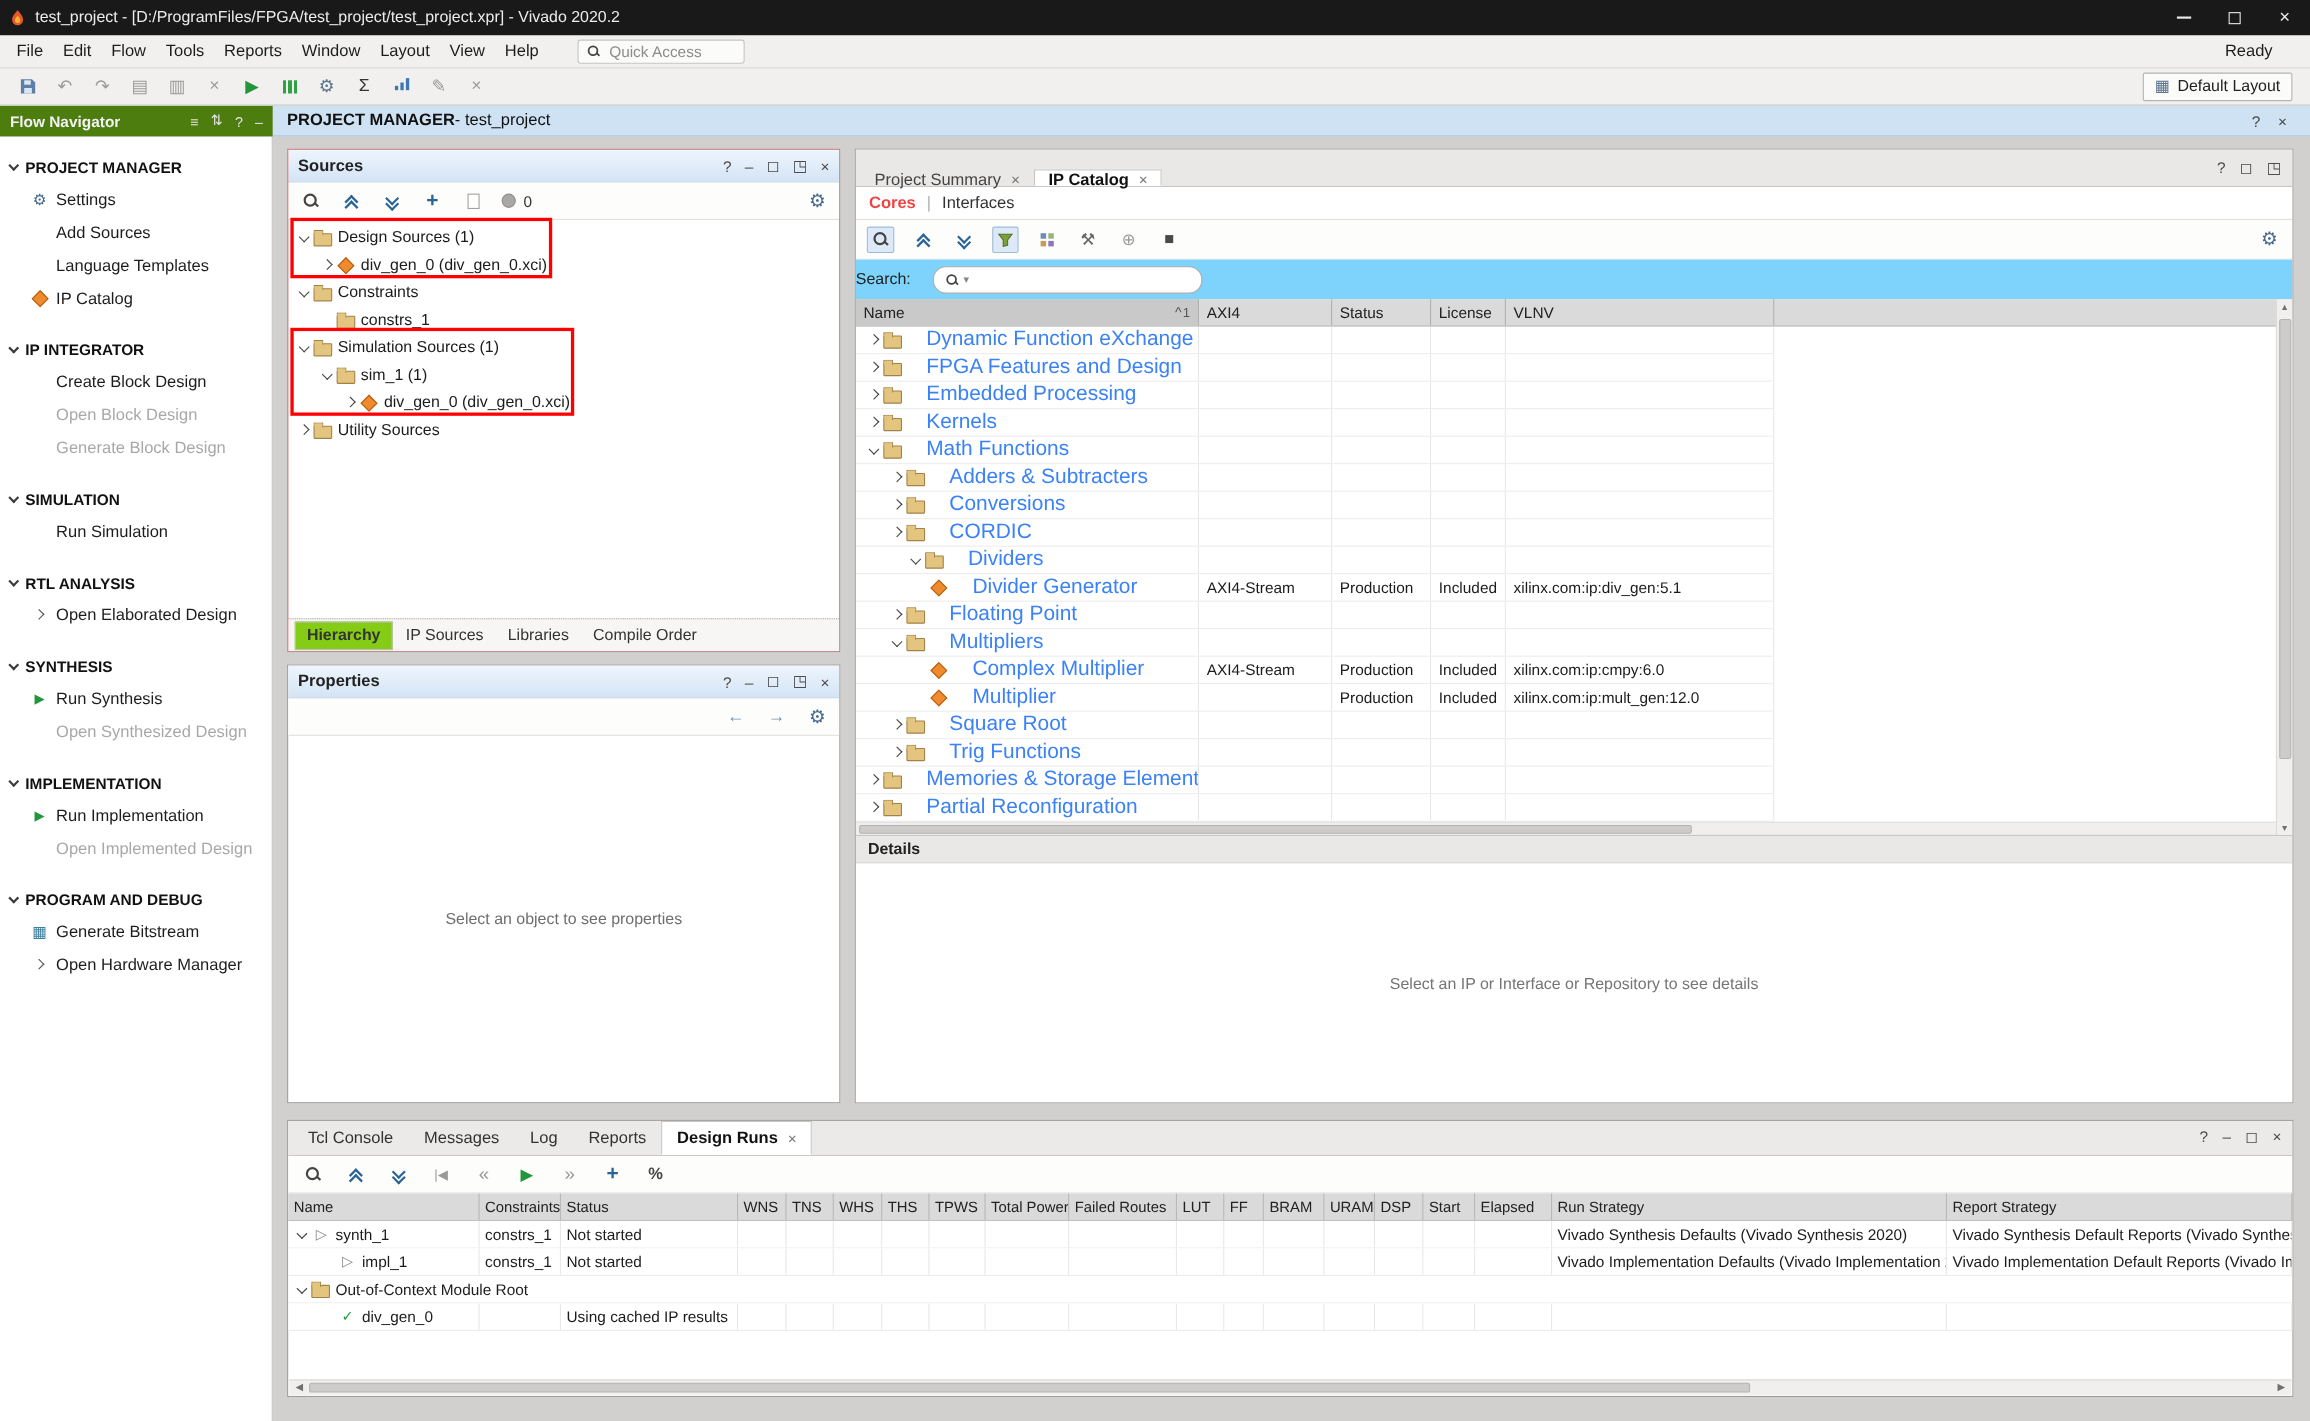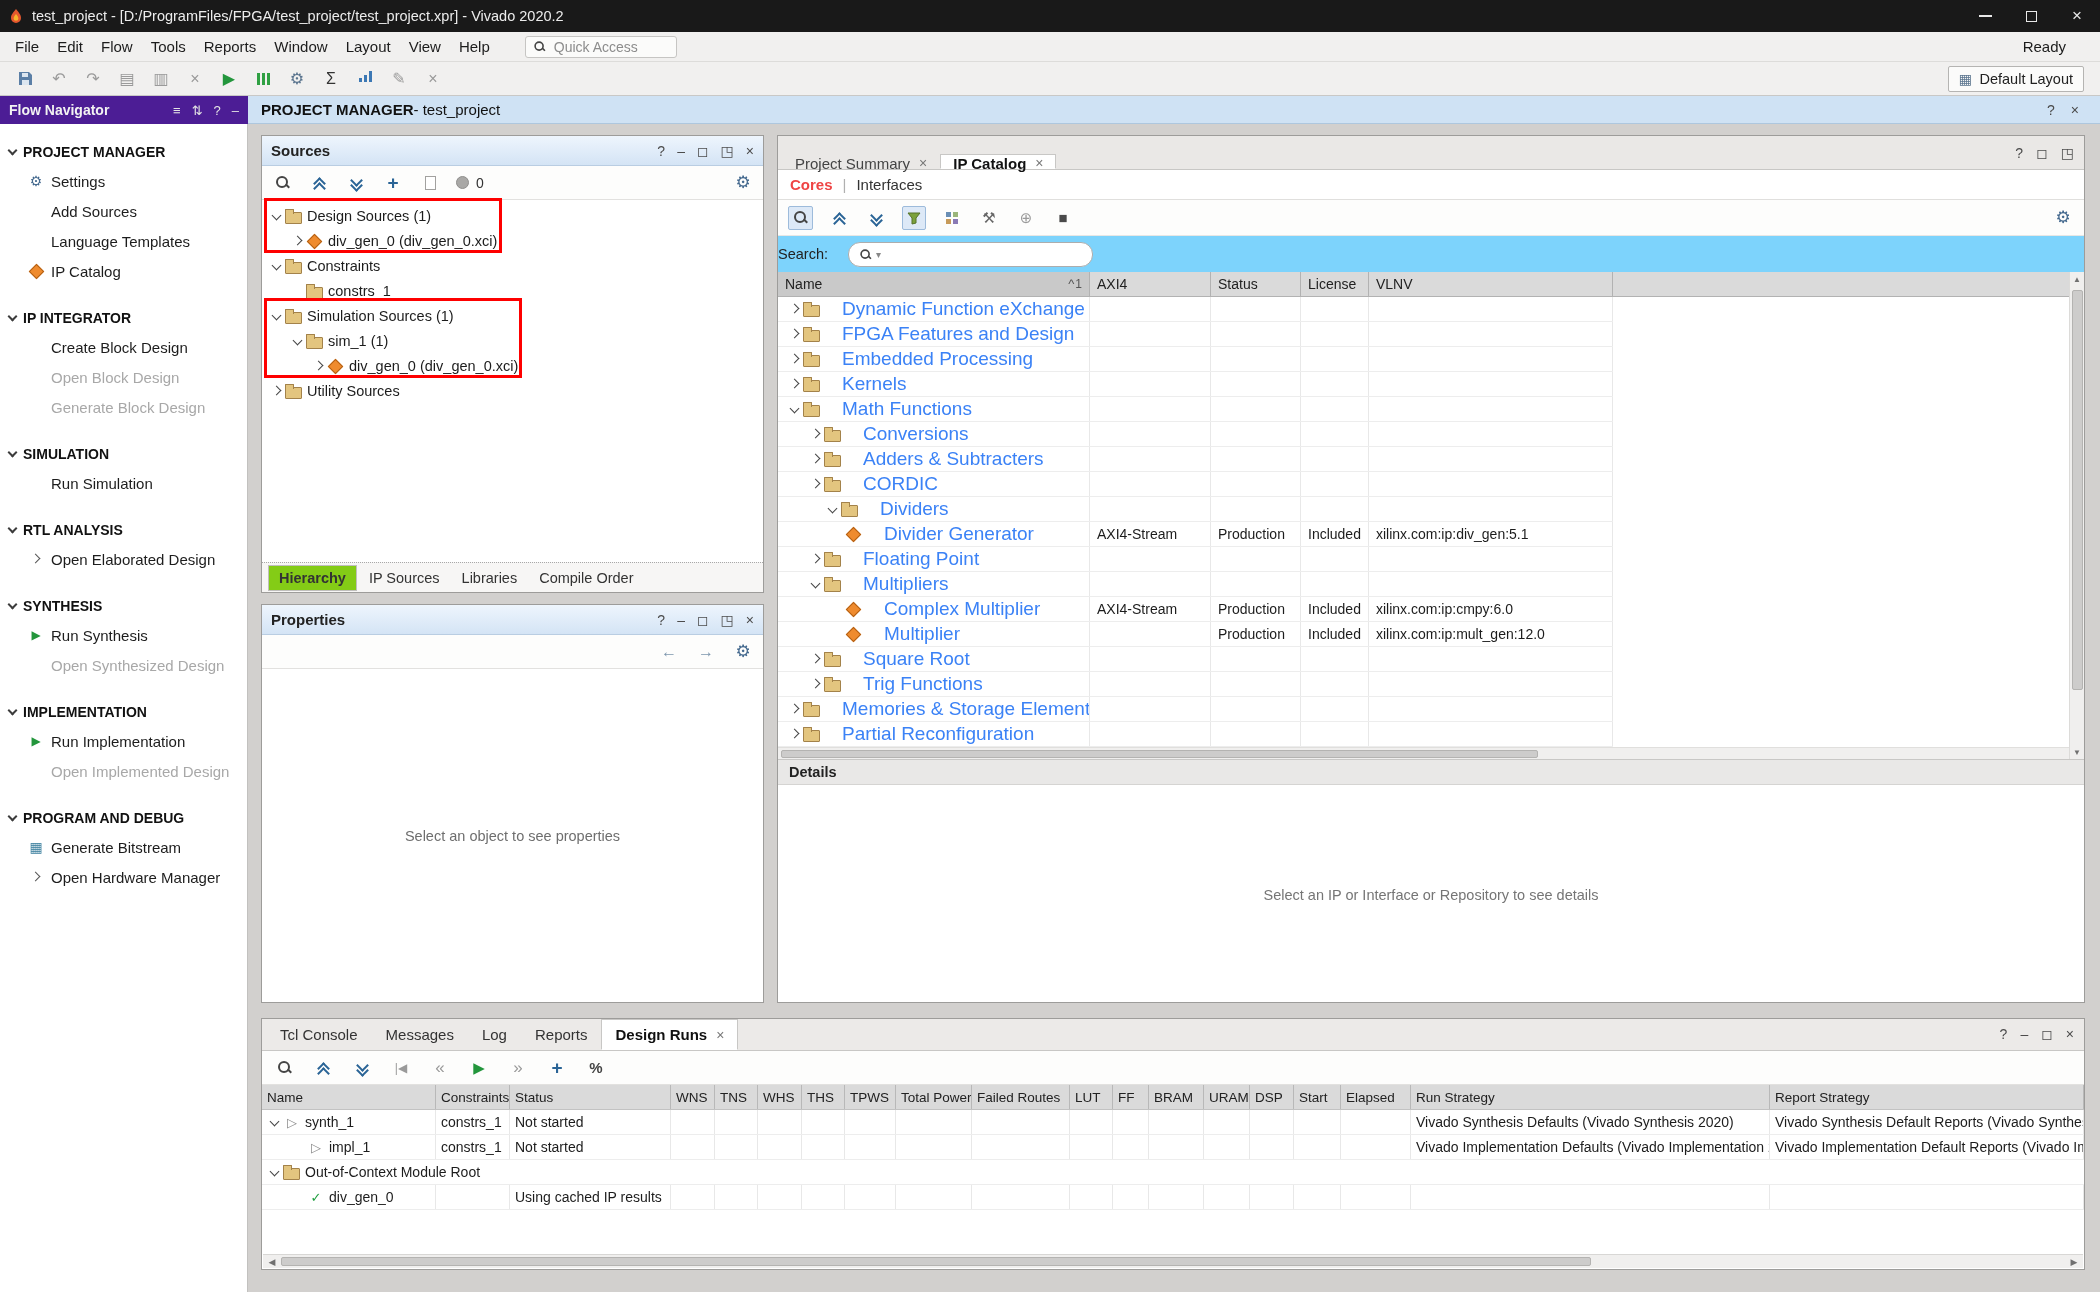--- a/index.html
+++ b/index.html
@@ -30,21 +30,21 @@
 .tico.green{color:#23963c;}
 .tico.dark{color:#333;}
 .layout-select{margin-left:auto;margin-right:16px;height:26px;border:1px solid #b5b4b2;background:#fbfbfa;border-radius:2px;display:flex;align-items:center;gap:7px;padding:0 10px;font-size:14.5px;color:#222;}
 .i-bars{position:relative;width:3px;height:7px;background:#3c78b4;display:inline-block;margin:0 6px;}
 .i-bars::before{content:"";position:absolute;left:-5px;top:3px;width:3px;height:4px;background:#3c78b4;}
 .i-bars::after{content:"";position:absolute;left:5px;top:-4px;width:3px;height:11px;background:#3c78b4;}
 .i-steps{width:13px;height:12px;background:repeating-linear-gradient(90deg,#2fa043 0 3px,rgba(0,0,0,0) 3px 5px);}
 
 
 .headerrow{position:absolute;left:0;top:96px;width:100%;height:28px;display:flex;z-index:7;}
-.fn-header{width:248px;height:100%;background:#4c1d95;color:#f2f2f2;display:flex;align-items:center;padding:0 9px;}
+.fn-header{width:248px;height:100%;background:#4d7c0f;color:#f2f2f2;display:flex;align-items:center;padding:0 9px;}
 .fn-title{font-size:14px;font-weight:bold;}
 .fn-hicons{margin-left:auto;display:flex;gap:11px;font-size:13px;color:#e4e4e4;align-items:center;}
 .banner{flex:1;background:#cfe2f4;border-bottom:1px solid #aec7de;display:flex;align-items:center;padding:0 13px;font-size:15px;color:#111;}
 .banner-icons{margin-left:auto;display:flex;gap:16px;color:#4a4a4a;font-size:14px;margin-right:8px;}
 
 
 .sidebar{position:absolute;left:0;top:124px;width:248px;bottom:0;background:#fff;border-right:1px solid #c2c1bf;padding-top:14px;overflow:hidden;}
 .fn-section{margin-bottom:18px;}
 .fn-section-header{display:flex;align-items:center;height:28px;padding-left:9px;gap:7px;}
 .schev{width:7px;height:7px;border-right:2px solid #3c3c3c;border-bottom:2px solid #3c3c3c;transform:rotate(45deg);margin-top:-3px;flex:none;}
@@ -640,32 +640,32 @@
     </div>
     <div class="cc c-axi4"></div>
     <div class="cc c-status"></div>
     <div class="cc c-license"></div>
     <div class="cc c-vlnv"></div>
   </div>
           <div class="cat-row">
     <div class="cat-name" style="padding-left: 29px;">
       <span class="expander closed"></span>
       <span class="row-icon ic-folder"></span>
+      <span class="cat-label">Adders &amp; Subtracters</span>
+    </div>
+    <div class="cc c-axi4"></div>
+    <div class="cc c-status"></div>
+    <div class="cc c-license"></div>
+    <div class="cc c-vlnv"></div>
+  </div>
+          <div class="cat-row">
+    <div class="cat-name" style="padding-left: 29px;">
+      <span class="expander closed"></span>
+      <span class="row-icon ic-folder"></span>
       <span class="cat-label">Conversions</span>
-    </div>
-    <div class="cc c-axi4"></div>
-    <div class="cc c-status"></div>
-    <div class="cc c-license"></div>
-    <div class="cc c-vlnv"></div>
-  </div>
-          <div class="cat-row">
-    <div class="cat-name" style="padding-left: 29px;">
-      <span class="expander closed"></span>
-      <span class="row-icon ic-folder"></span>
-      <span class="cat-label">Adders &amp; Subtracters</span>
     </div>
     <div class="cc c-axi4"></div>
     <div class="cc c-status"></div>
     <div class="cc c-license"></div>
     <div class="cc c-vlnv"></div>
   </div>
           <div class="cat-row">
     <div class="cat-name" style="padding-left: 29px;">
       <span class="expander closed"></span>
       <span class="row-icon ic-folder"></span>

